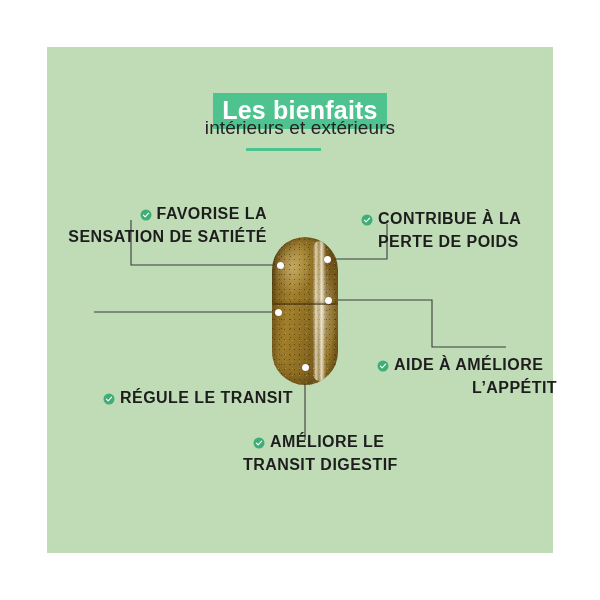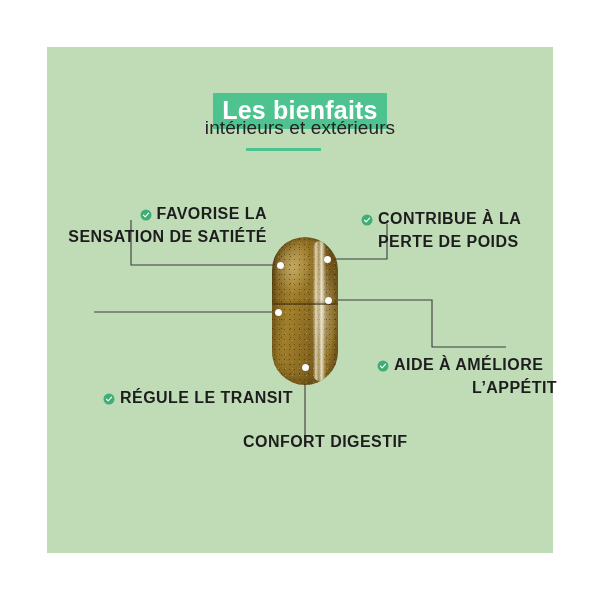--- a/index.html
+++ b/index.html
@@ -249,17 +249,23 @@
       <span class="line1">
         <svg class="check-icon" viewBox="0 0 24 24">
           <circle cx="12" cy="12" r="11" fill="#3fae76"></circle>
           <path d="M6.8 12.3 L10.3 15.6 L17.2 8.4" fill="none" stroke="#ffffff" stroke-width="2.3" stroke-linecap="round" stroke-linejoin="round"></path>
         </svg><span>AIDE À AMÉLIORE</span>
       </span>
       <span class="line2" style="padding-left:37px;text-align:right;">L’APPÉTIT</span>
     </div>
 
     <div class="benefit b-align-left" style="left:196px; top:383px; width:200px;">
-      <span class="line2">CONFORT DIGESTIF</span>
+      <span class="line1" style="padding-left:10px;">
+        <svg class="check-icon" viewBox="0 0 24 24">
+          <circle cx="12" cy="12" r="11" fill="#3fae76"></circle>
+          <path d="M6.8 12.3 L10.3 15.6 L17.2 8.4" fill="none" stroke="#ffffff" stroke-width="2.3" stroke-linecap="round" stroke-linejoin="round"></path>
+        </svg><span>AMÉLIORE LE</span>
+      </span>
+      <span class="line2">TRANSIT DIGESTIF</span>
     </div>
 
   </div>
 </div>
 
 </body></html>

